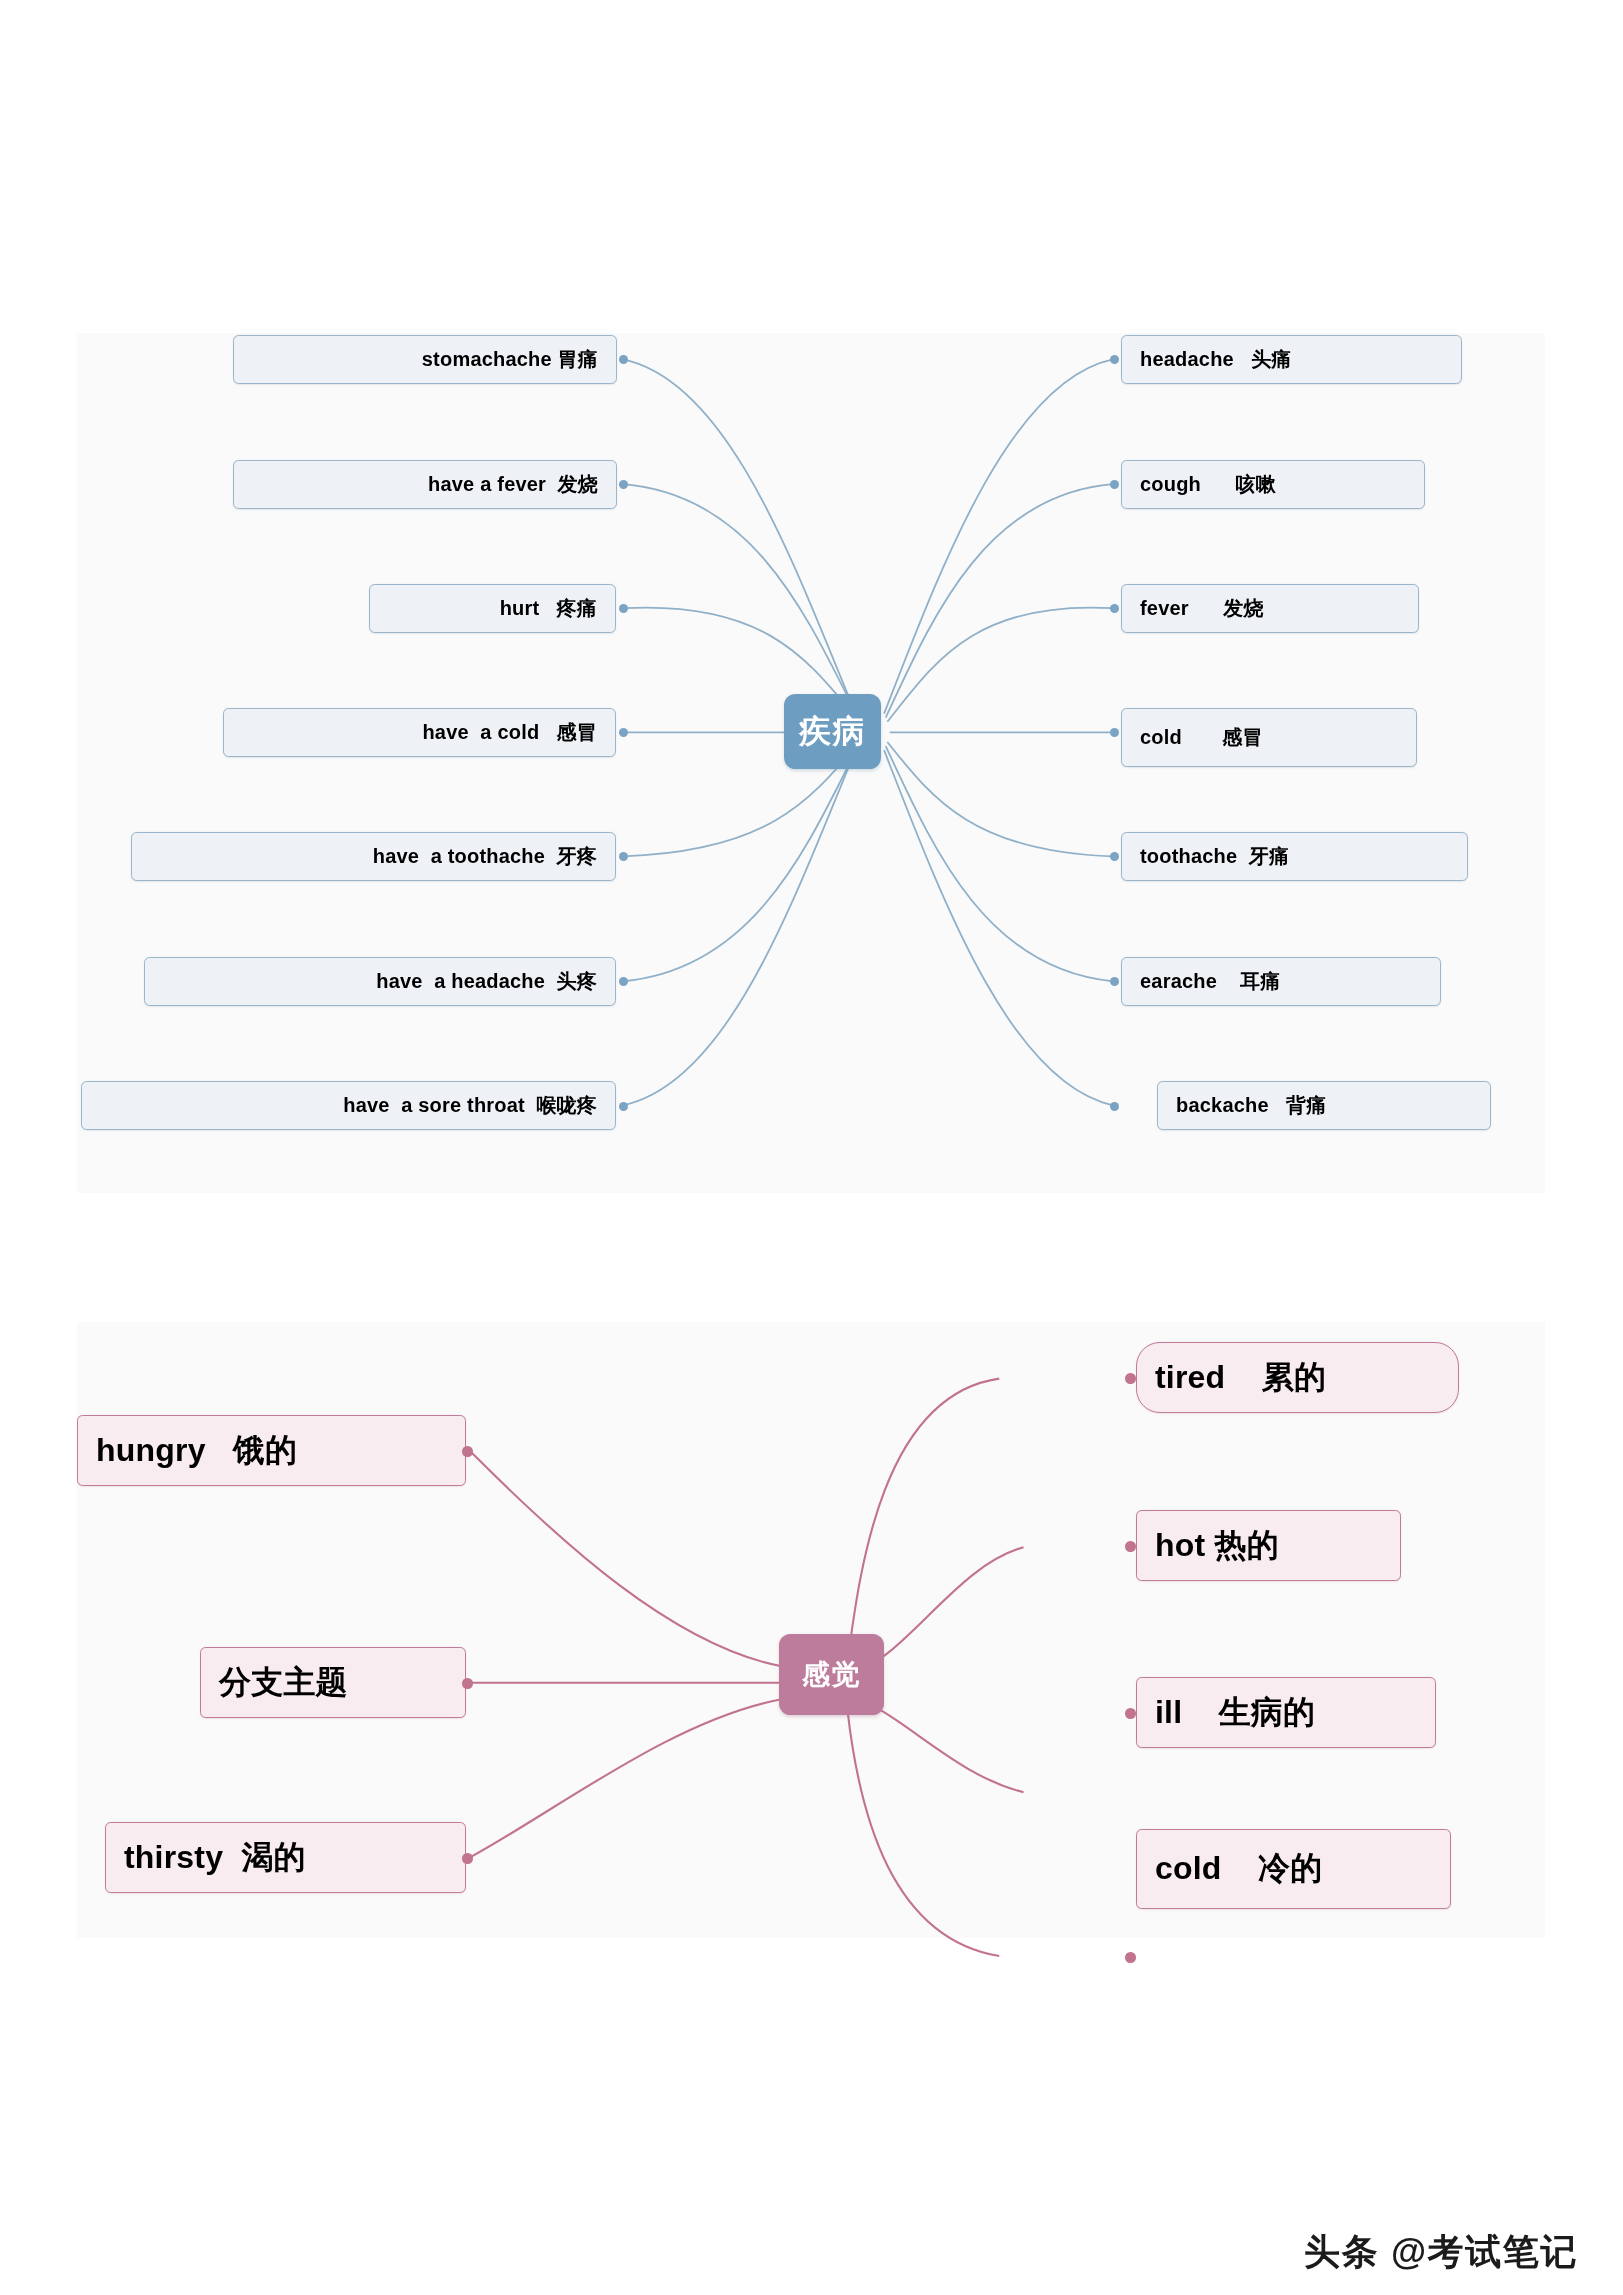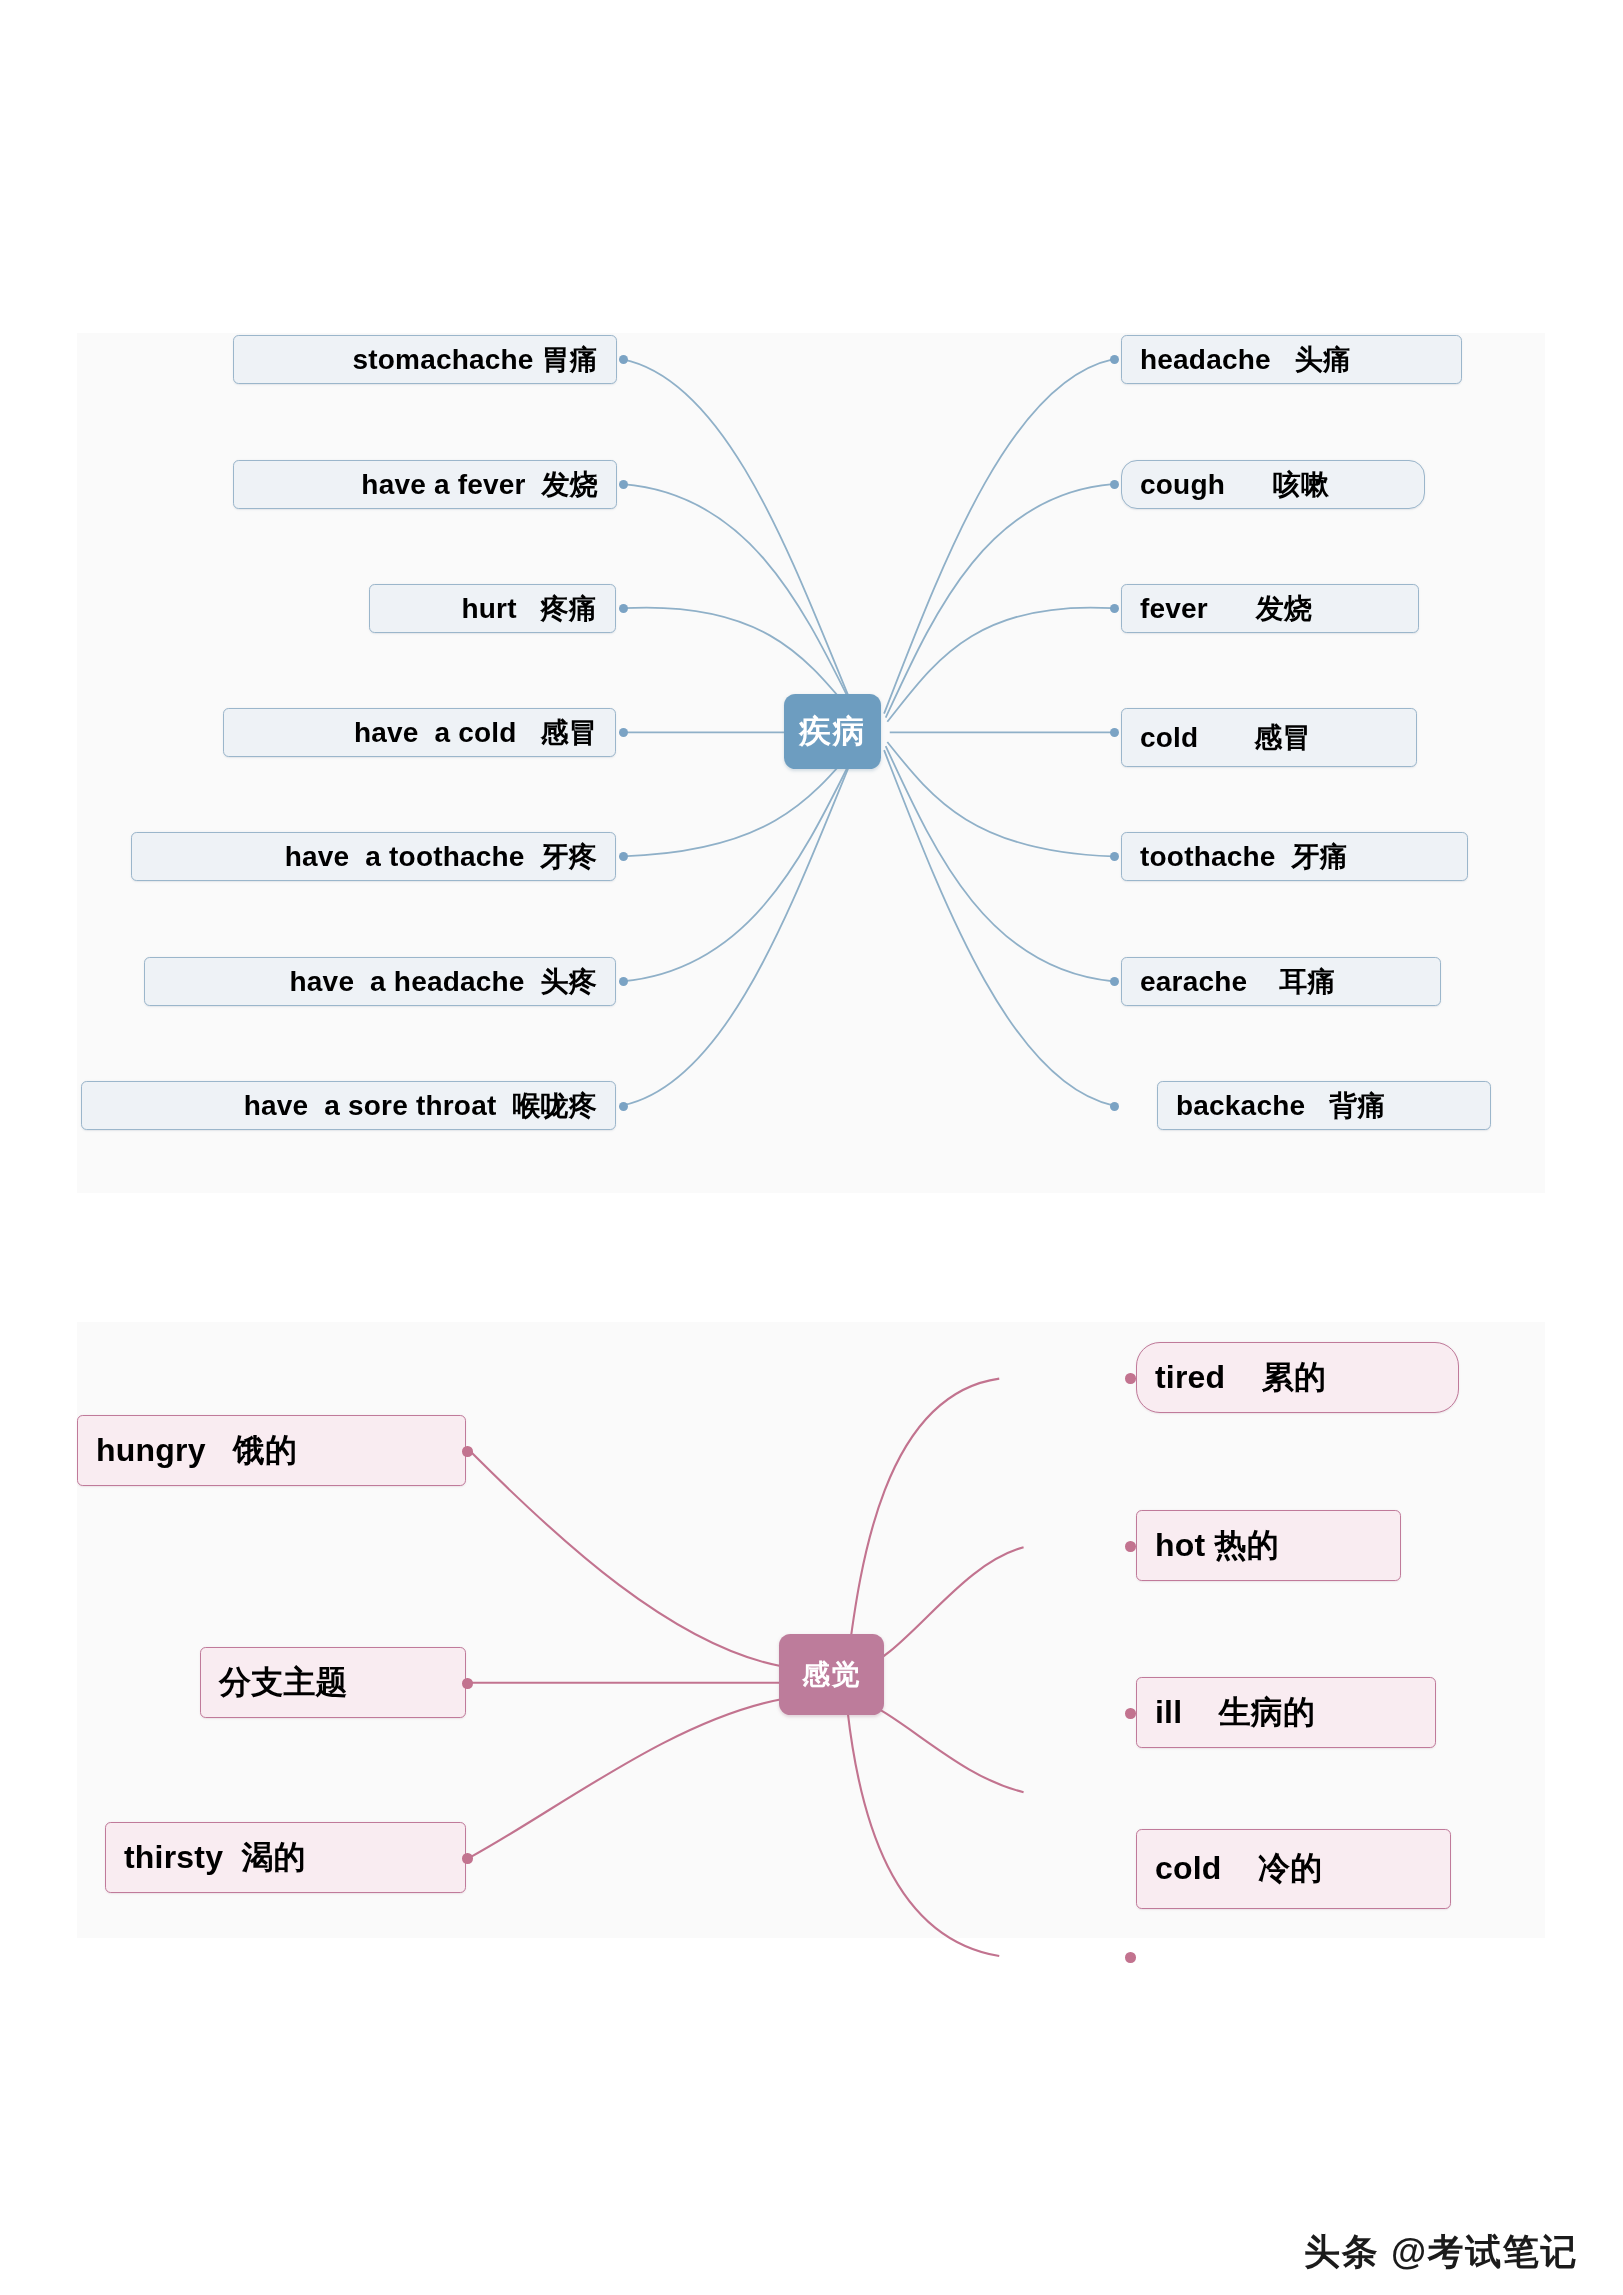--- a/index.html
+++ b/index.html
@@ -51,21 +51,21 @@
     white-space: pre;
     border-radius: 5.7px;
     letter-spacing: 0.2px;
   }
 
   
   .node.blue {
     background: #eef2f6;
     border: 1.2px solid #9bb6cb;
     color: #000000;
-    font-size: 28px;
+    font-size: 20px;
     font-weight: 700;
     padding: 0 18px;
     box-shadow: 0 0.8px 1.6px rgba(120,140,160,0.18);
   }
   
   .node.pink {
     background: #f9ecf1;
     border: 1.5px solid #c07a9a;
     color: #000000;
     font-size: 32px;
@@ -171,21 +171,21 @@
 <div class="node blue align-right" style="left:144px; top:957px; width:472px; height:49px;">
   <span>have  a headache  头疼</span>
 </div>
 <div class="node blue align-right" style="left:81px; top:1081px; width:535px; height:49px;">
   <span>have  a sore throat  喉咙疼</span>
 </div>
 
 <div class="node blue align-left" style="left:1121px; top:335px; width:341px; height:49px;">
   <span>headache   头痛</span>
 </div>
-<div class="node blue align-left" style="left:1121px; top:460px; width:304px; height:49px;border-radius:16px;">
+<div class="node blue align-left" style="left:1121px; top:460px; width:304px; height:49px;">
   <span>cough      咳嗽</span>
 </div>
 <div class="node blue align-left" style="left:1121px; top:584px; width:298px; height:49px;">
   <span>fever      发烧</span>
 </div>
 <div class="node blue align-left" style="left:1121px; top:708px; width:296px; height:59px;">
   <span>cold       感冒</span>
 </div>
 <div class="node blue align-left" style="left:1121px; top:832px; width:347px; height:49px;">
   <span>toothache  牙痛</span>

